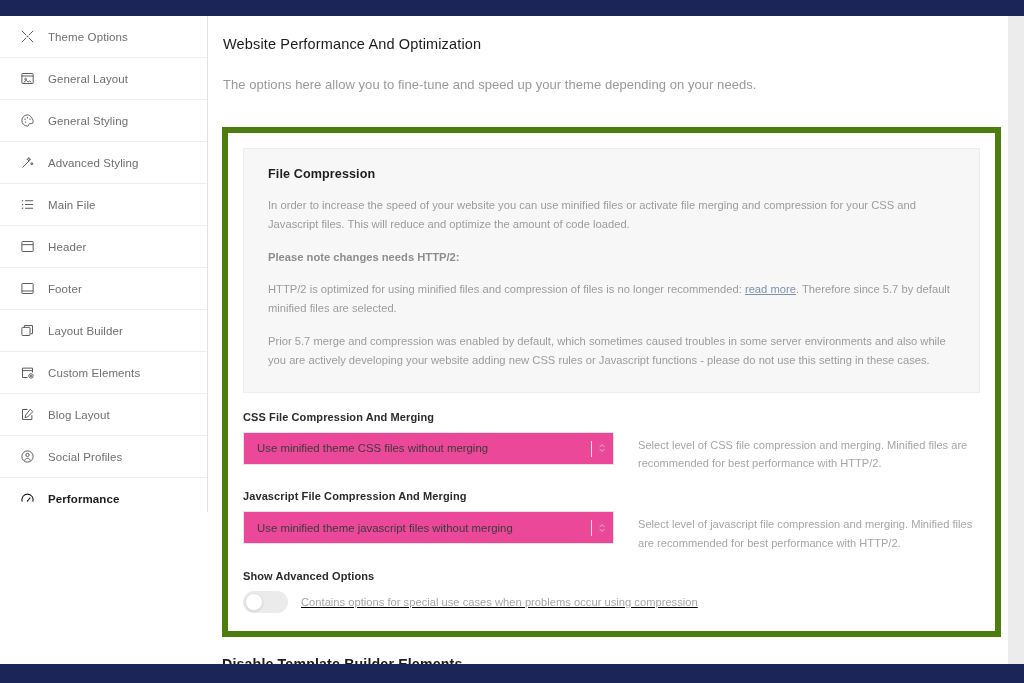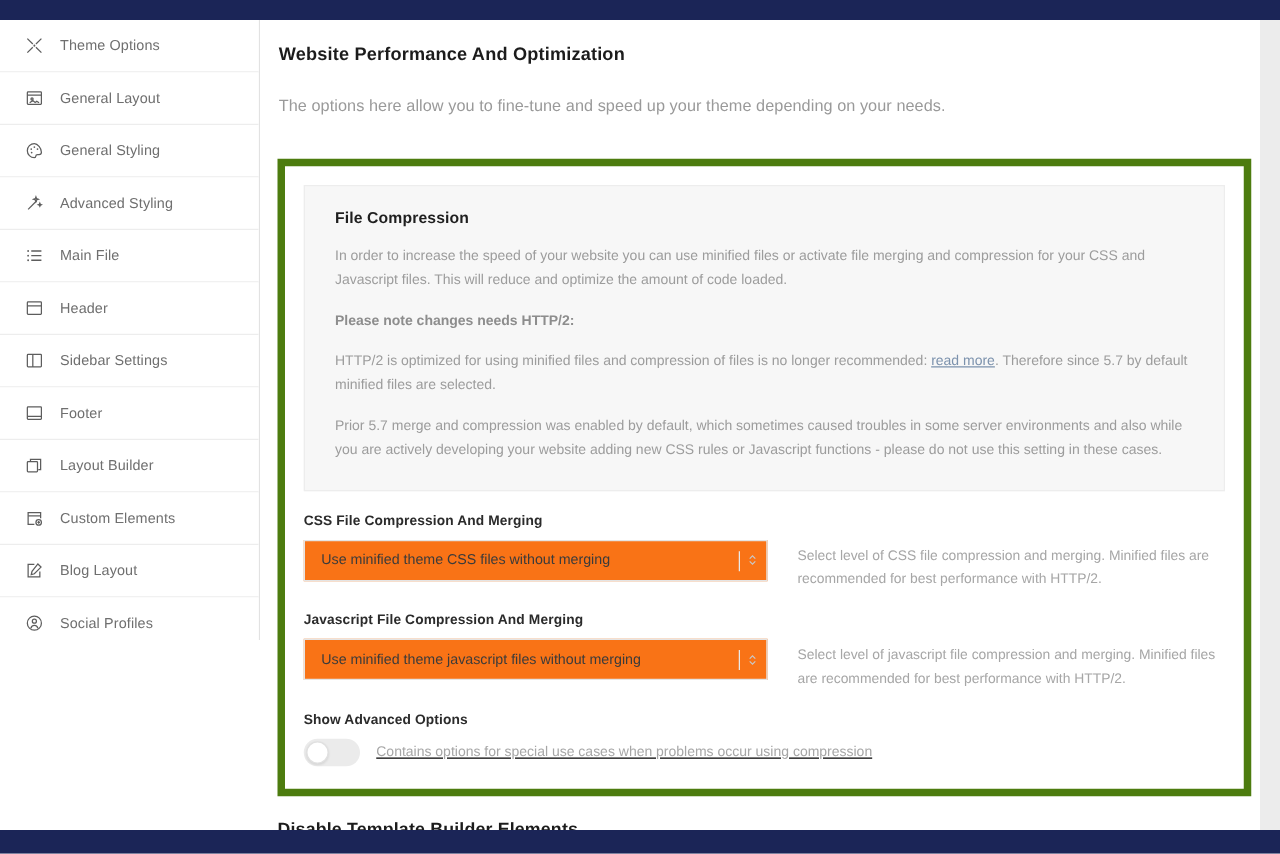--- a/index.html
+++ b/index.html
@@ -59,21 +59,21 @@
   .side-item.partial { border-bottom: none; }
 
   
   .main {
     position: absolute; left: 209px; top: 16px; right: 16px; height: 648px;
     background: #ffffff;
     overflow: hidden;
   }
   .page-head { padding: 20px 0 0 14px; }
   .page-title {
-    font-size: 14.5px; font-weight: bold; color: #1c1c1c; letter-spacing: .15px;
+    font-size: 14.5px; font-weight: normal; color: #1c1c1c; letter-spacing: .15px;
   }
   .page-sub {
     margin-top: 25px;
     font-size: 13px; color: #9a9a9a; letter-spacing: .05px;
   }
 
   
   .card {
     position: absolute; left: 13px; top: 111px; width: 779px;
     background: #ffffff;
@@ -104,21 +104,21 @@
   .field { position: relative; margin-top: 18px; }
   .field-label {
     font-size: 11px; font-weight: bold; color: #2b2b2b; letter-spacing: .1px;
     margin-bottom: 9px;
   }
   .field-row { display: flex; align-items: flex-start; }
   .select-wrap { position: relative; width: 371px; flex: 0 0 371px; }
   .select-box {
     width: 371px; height: 33px;
     border: 1px solid #e4e4e4;
-    background: #f97316;
+    background: #ec4899;
     display: flex; align-items: center;
     padding-left: 13px;
     font-size: 11.4px; color: #3b3b3b;
     cursor: pointer;
     position: relative;
   }
   .select-box .divider {
     position: absolute; right: 21px; top: 8px; width: 1px; height: 16px;
     background: #e8e8e8;
   }
@@ -223,29 +223,20 @@
       <span class="lbl">Main File</span>
     </div>
     <div class="side-item">
       <span class="ico">
           <svg viewBox="0 0 24 24" fill="none" stroke="currentColor" stroke-width="1.6">
             <rect x="3" y="4" width="18" height="16" rx="1"></rect>
             <path d="M3 9h18"></path>
           </svg>
         </span>
       <span class="lbl">Header</span>
-    </div>
-    <div class="side-item">
-      <span class="ico">
-          <svg viewBox="0 0 24 24" fill="none" stroke="currentColor" stroke-width="1.6">
-            <rect x="3" y="4" width="18" height="16" rx="1"></rect>
-            <path d="M10 4v16"></path>
-          </svg>
-        </span>
-      <span class="lbl">Sidebar Settings</span>
     </div>
     <div class="side-item">
       <span class="ico">
           <svg viewBox="0 0 24 24" fill="none" stroke="currentColor" stroke-width="1.6">
             <rect x="3" y="4" width="18" height="16" rx="1"></rect>
             <path d="M3 16h18"></path>
           </svg>
         </span>
       <span class="lbl">Footer</span>
     </div>

